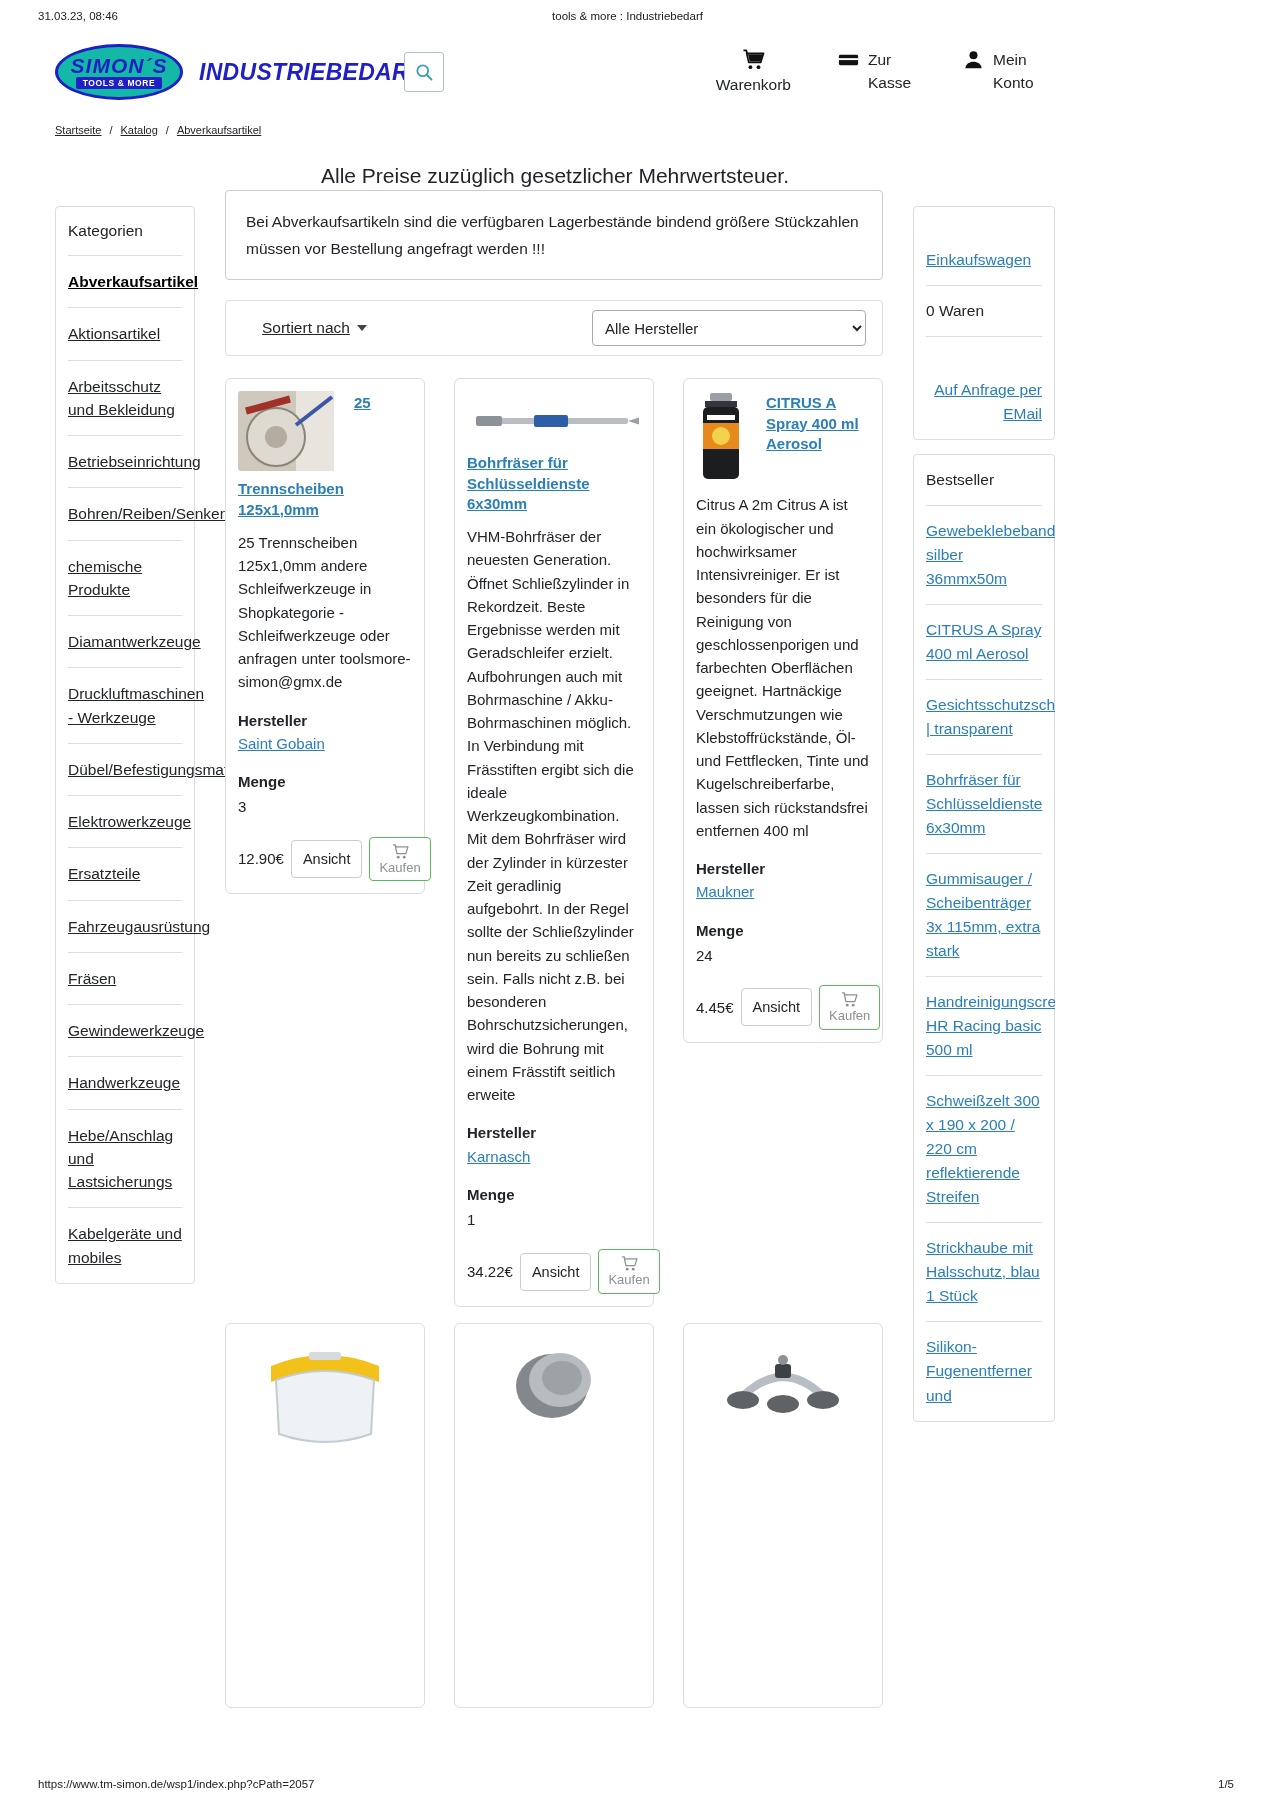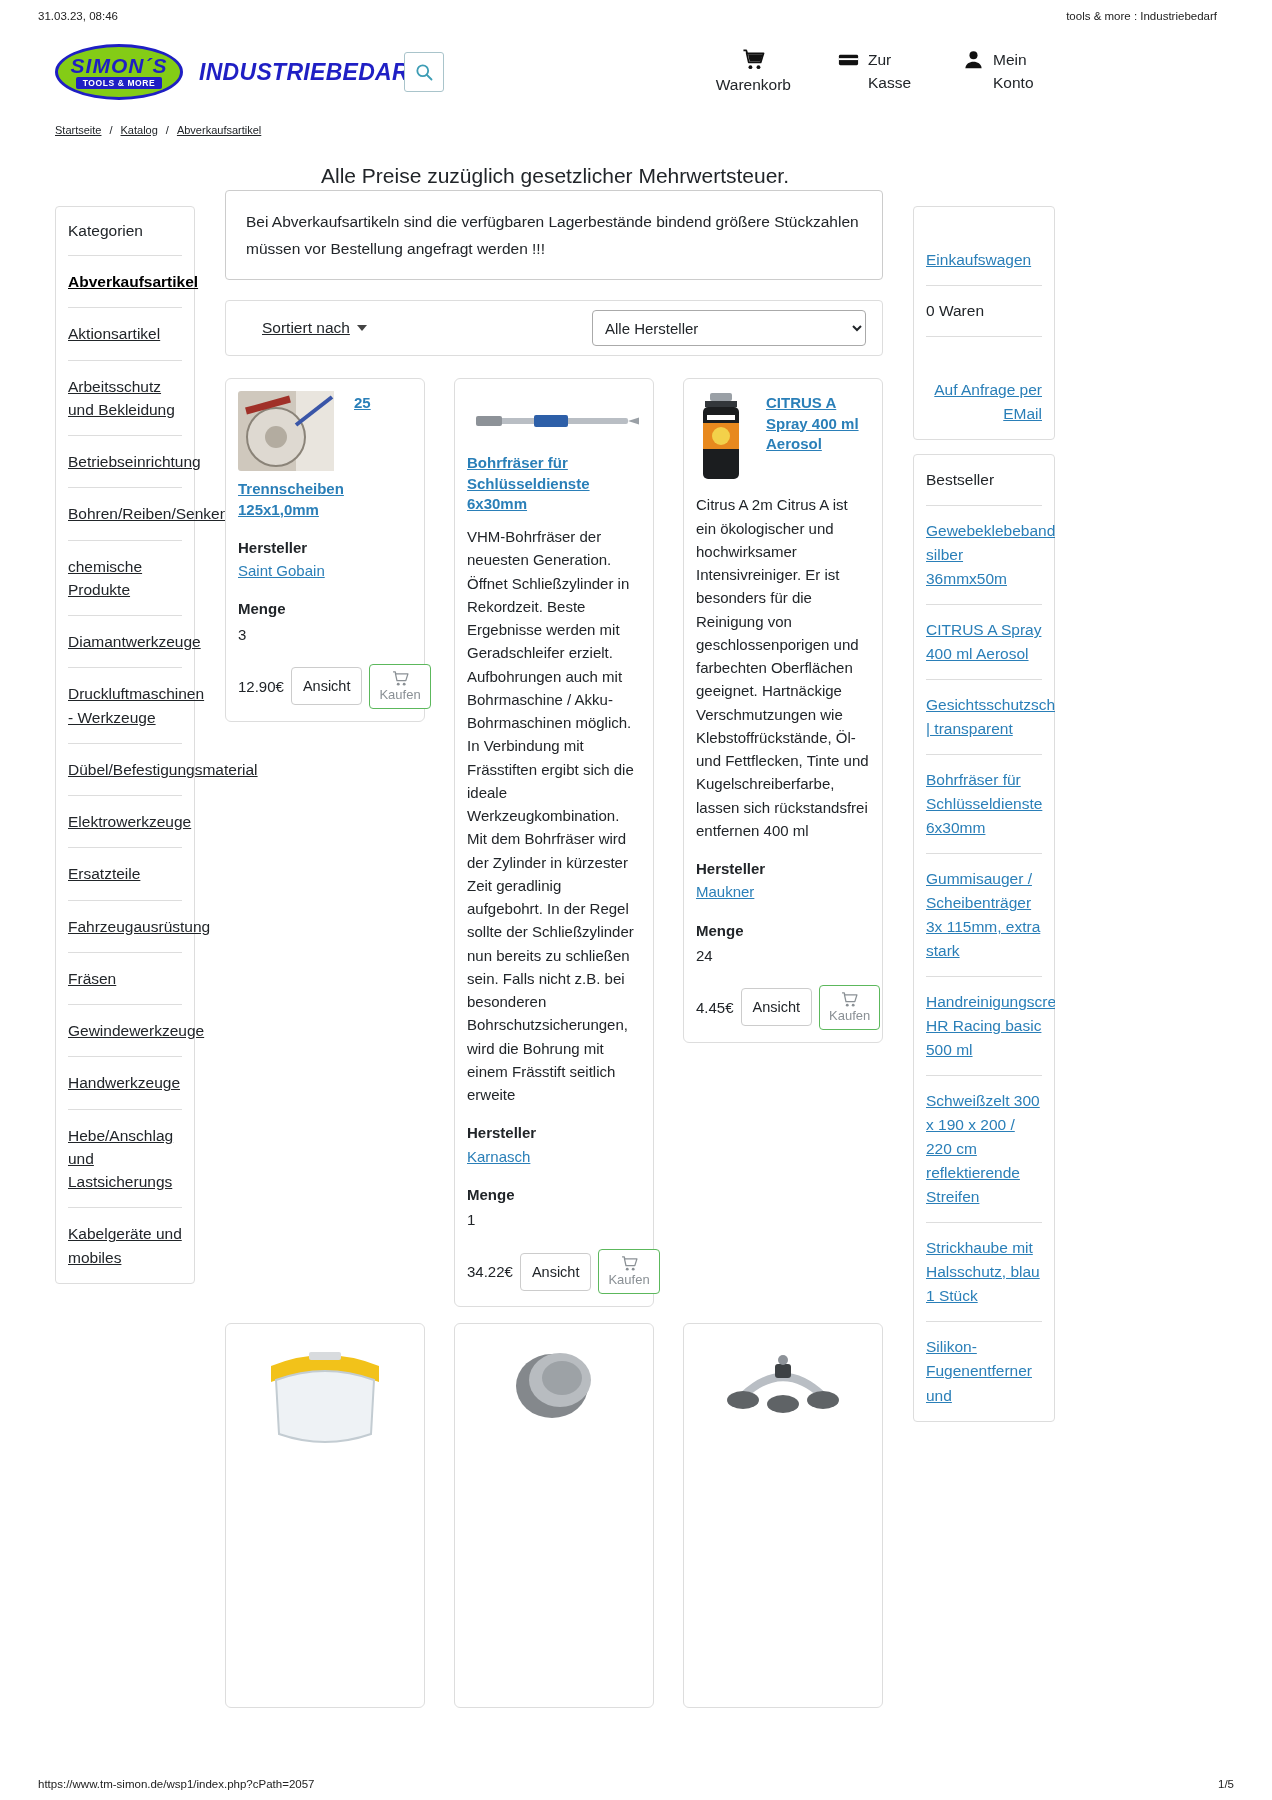--- a/index.html
+++ b/index.html
@@ -10,29 +10,29 @@
     color: #212529;
     font-size: 15px;
     position: relative;
     overflow: hidden;
   }
   a { cursor: pointer; }
   .link-blue { color: var(--link-blue); text-decoration: underline; }
 
   
   .print-header { position: absolute; top: 10px; left: 38px; right: 38px; font-size: 11.5px; color: #222; }
-  .ph-center { position: absolute; left: 0; right: 17px; text-align: right; }
+  .ph-center { position: absolute; left: 0; right: 17px; text-align: center; }
   .print-footer { position: absolute; bottom: 10px; left: 38px; right: 38px; display: flex; justify-content: space-between; font-size: 11.5px; color: #222; }
 
   .content { position: absolute; top: 36px; left: 55px; width: 1000px; height: 1705px; overflow: hidden; }
 
   
   .site-header { display: flex; align-items: center; margin-top: 8px; }
   .logo-wrap { display: flex; align-items: center; width: 343px; }
-  .logo-oval { width: 128px; height: 56px; border: 3px solid var(--logo-blue); border-radius: 50%; display: flex; flex-direction: column; align-items: center; justify-content: center; gap: 1px; background: #84cc16; flex: none; }
+  .logo-oval { width: 128px; height: 56px; border: 3px solid var(--logo-blue); border-radius: 50%; display: flex; flex-direction: column; align-items: center; justify-content: center; gap: 1px; background: #14b8a6; flex: none; }
   .logo-simons { color: var(--logo-blue); font-weight: 700; font-style: italic; font-size: 21px; letter-spacing: 1px; line-height: 1; }
   .logo-tools { background: var(--logo-blue); color: #fff; font-size: 8.5px; font-weight: 700; padding: 1px 7px; border-radius: 2px; letter-spacing: 0.6px; }
   .logo-brand { color: var(--logo-blue); font-weight: 700; font-style: italic; font-size: 23px; margin-left: 16px; letter-spacing: 0.3px; white-space: nowrap; }
   .search { display: flex; align-items: center; }
   .search input { width: 272px; height: 40px; border: 1px solid #999; border-radius: 3px; padding: 0 12px; font-size: 15.5px; font-family: inherit; color: #212529; }
   .search input::placeholder { color: #555; }
   .search-btn { width: 40px; height: 40px; margin-left: 6px; border: 1px solid #a9c4cb; background: #fff; border-radius: 3px; display: flex; align-items: center; justify-content: center; cursor: pointer; }
   .header-links { display: flex; gap: 46px; margin-left: auto; margin-right: 14px; align-items: flex-start; font-size: 15.5px; }
   .hl { display: flex; gap: 8px; align-items: flex-start; line-height: 1.5; }
   .hl-cart { flex-direction: column; align-items: center; gap: 2px; }
@@ -258,20 +258,21 @@
                   <rect x="58" width="38" height="80" fill="#e9e5de"></rect>
                   <circle cx="38" cy="46" r="29" fill="#ded9d1" stroke="#8a8378" stroke-width="2"></circle>
                   <circle cx="38" cy="46" r="11" fill="#b3aca0"></circle>
                   <path d="M8 20 L52 8" stroke="#a03028" stroke-width="7"></path>
                   <path d="M58 34 L94 6" stroke="#3a56a8" stroke-width="4"></path>
                 </svg>
             </span>
             <a class="link-blue p-title-prefix">25</a>
           </div>
           <a class="link-blue p-title">Trennscheiben 125x1,0mm</a>
+          <p class="p-desc">25 Trennscheiben 125x1,0mm andere Schleifwerkzeuge in Shopkategorie - Schleifwerkzeuge oder anfragen unter toolsmore-simon@gmx.de</p>
           <div class="p-label">Hersteller</div>
           <a class="link-blue">Saint Gobain</a>
           <div class="p-label">Menge</div>
           <div class="p-qty">3</div>
           <div class="p-buy-row">
             <span class="p-price">12.90€</span>
             <button class="btn-view">Ansicht</button>
             <button class="btn-buy">
               <span style="line-height:0;">
                 <svg viewBox="0 0 24 24">

